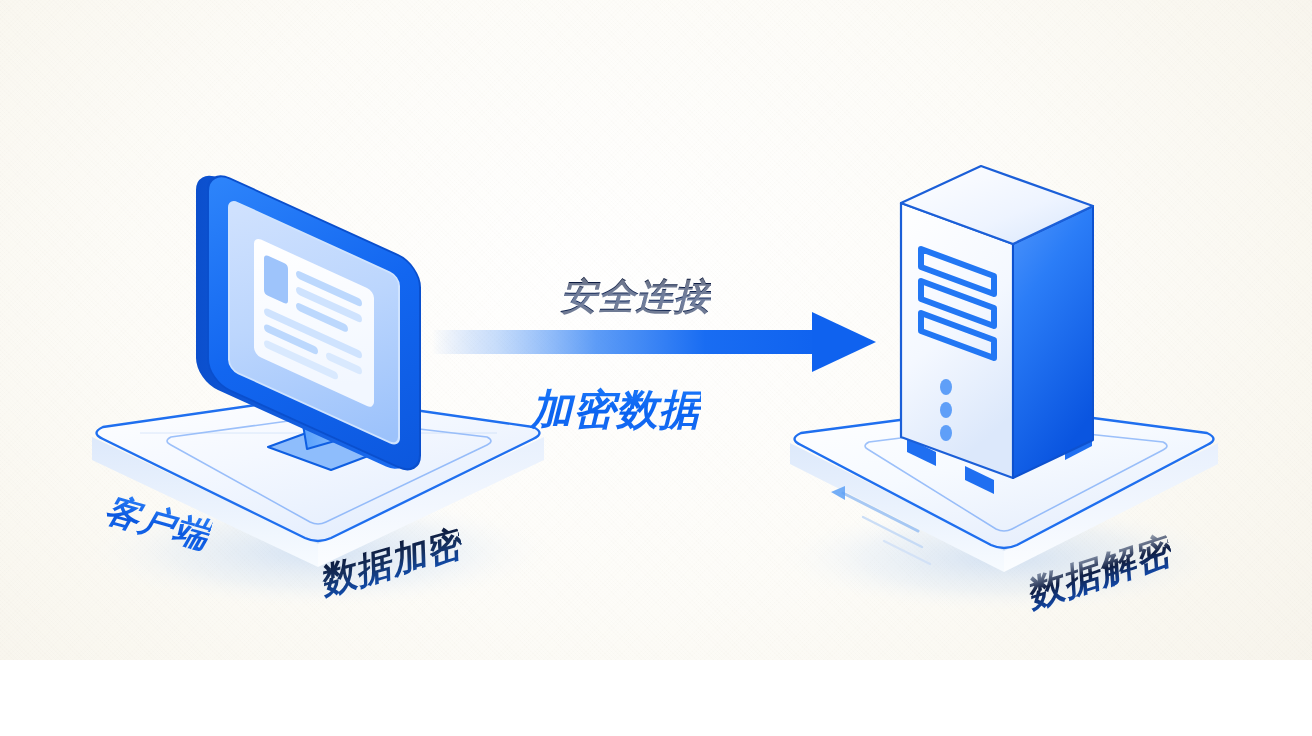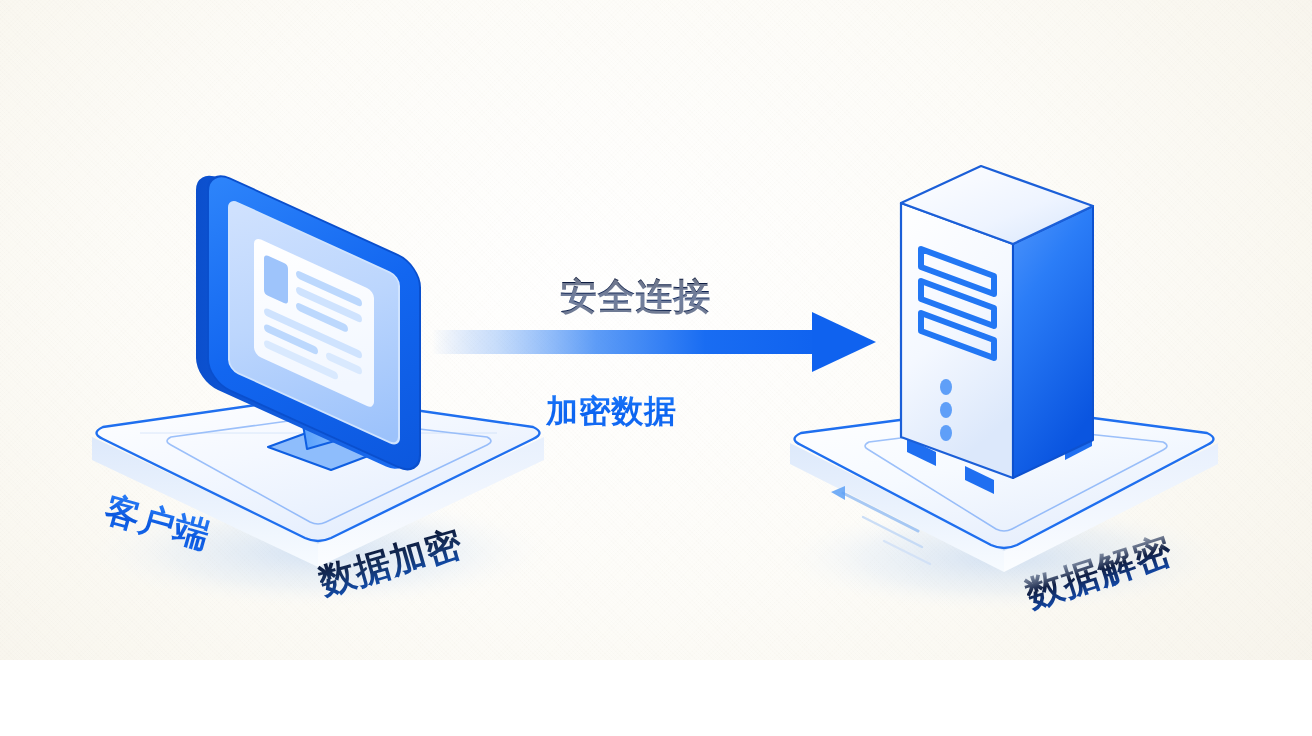--- a/index.html
+++ b/index.html
@@ -10,20 +10,21 @@
   body {
     font-family: "Liberation Sans", sans-serif;
   }
   #stage {
     position: relative;
     width: 1312px;
     height: 660px;
     overflow: hidden;
     background:
       radial-gradient(ellipse 900px 620px at 46% 44%, #ffffff 0%, #fdfcf8 52%, #faf8f1 78%, #f7f4ec 100%);
+    font-style: italic;
   }
   
   #texture {
     position: absolute;
     inset: 0;
     pointer-events: none;
     opacity: .5;
     background-image:
       repeating-linear-gradient(45deg, rgba(180,170,150,.045) 0 1px, rgba(255,255,255,0) 1px 3px),
       repeating-linear-gradient(-45deg, rgba(180,170,150,.035) 0 1px, rgba(255,255,255,0) 1px 3px);
@@ -44,27 +45,26 @@
     top: 272px;
     font-size: 37px;
     color: #101c3a;
     background: linear-gradient(180deg, #0b1430 0%, #132a5e 55%, #0d1c3f 100%);
     -webkit-background-clip: text;
     background-clip: text;
     -webkit-text-fill-color: transparent;
     text-shadow: 0 1px 0 rgba(255,255,255,.4);
   }
   #label-encdata {
-    left: 546px;
+    left: 530px;
     top: 382px;
-    font-size: 32px;
+    font-size: 42px;
     background: linear-gradient(180deg, #1f7bfb 0%, #0a63f0 55%, #1b6ff5 100%);
     -webkit-background-clip: text;
     background-clip: text;
-    margin-top: 8px;
     -webkit-text-fill-color: transparent;
   }
   #label-client {
     left: 112px;
     top: 486px;
     font-size: 35px;
     transform: rotate(15.5deg);
     transform-origin: left top;
     background: linear-gradient(180deg, #2f84fc 0%, #0b58df 60%, #1c6ef0 100%);
     -webkit-background-clip: text;

